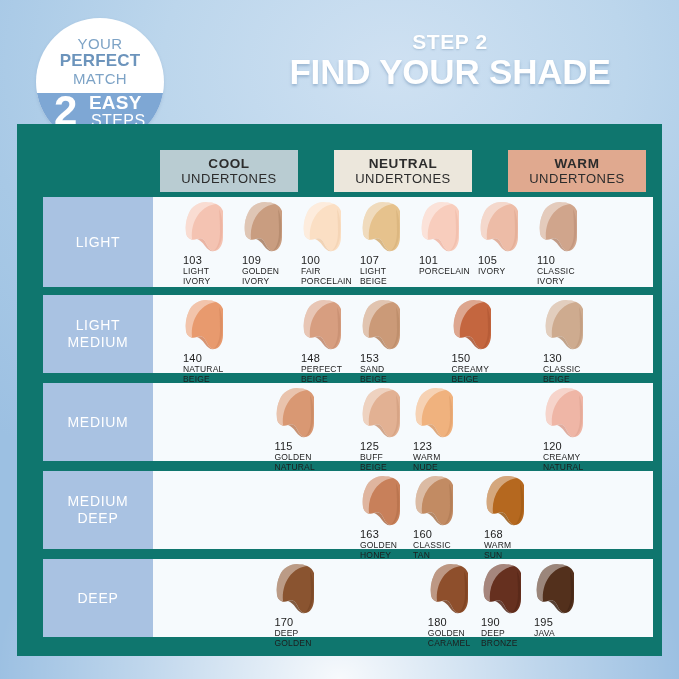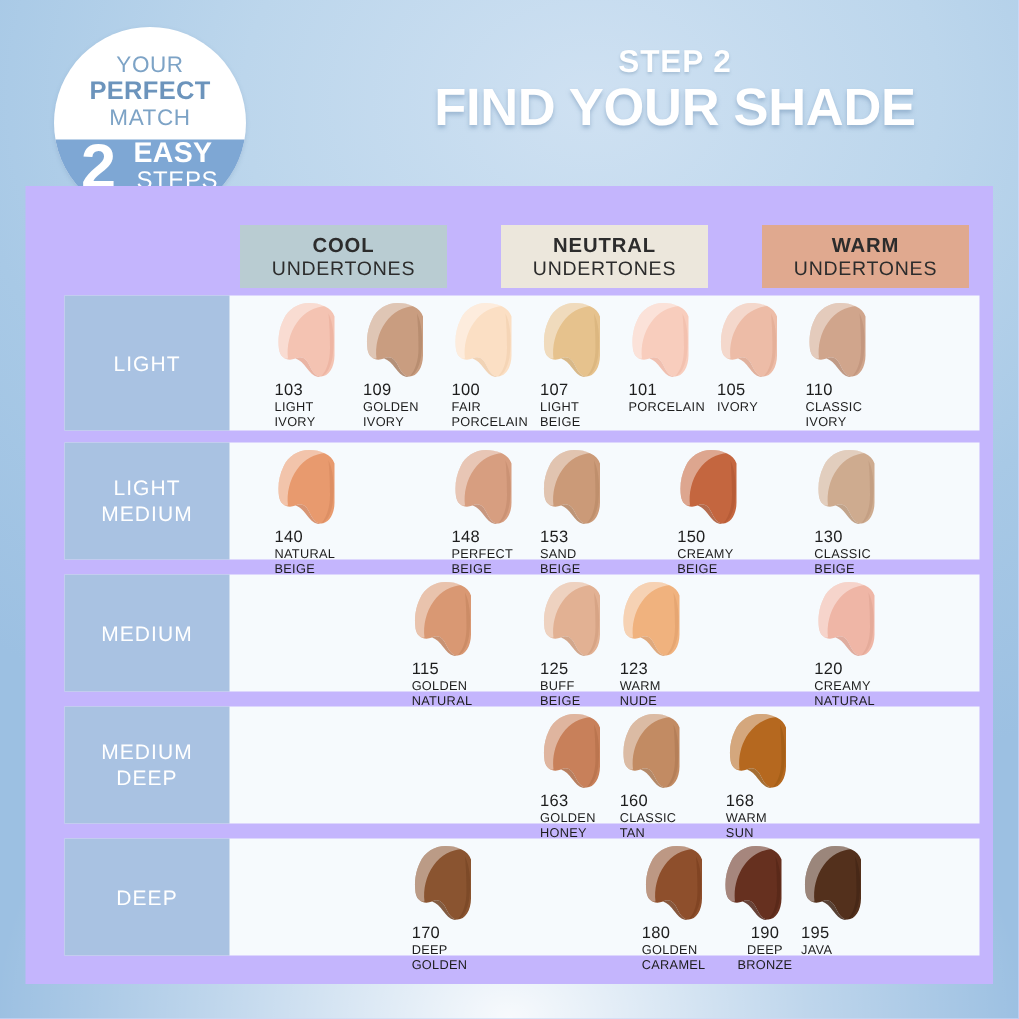--- a/index.html
+++ b/index.html
@@ -63,21 +63,21 @@
   }
   .badge-steps {
     position: absolute; left: 55px; top: 94px;
     color: #ffffff; font-size: 16px; letter-spacing: 0.4px; text-decoration: underline;
   }
 
   
   .card {
     position: absolute; left: 17px; top: 124px;
     width: 645px; height: 532px;
-    background: #c4b5fd;
+    background: #0f766e;
   }
 
   
   .undertone {
     position: absolute; height: 42px;
     display: flex; flex-direction: column;
     align-items: center; justify-content: center;
   }
   .undertone .u-top { font-size: 13.5px; font-weight: bold; color: #2c2c2c; letter-spacing: 0.6px; }
   .undertone .u-bot { font-size: 13px; color: #2c2c2c; letter-spacing: 0.5px; }
@@ -424,21 +424,21 @@
               <path d="M6 12 C9 5 16 1 23 1 C31 1 38 4 40 10 L40 36 C40 44 36 50 31 50 C27 50 25 46 23 42 C21 38 18 36 14 38 C9 40 4 38 3 32 C2 25 3 18 6 12 Z" fill="#8e4f2c"></path>
               <path d="M6 12 C9 5 16 1 23 1 C27 1 31 1.6 34 3 C27 3.5 20 7 15 14 C10 21 8 30 9 38 C6.5 38.6 4 36.4 3 32 C2 25 3 18 6 12 Z" fill="#ffffff" opacity="0.42"></path>
               <path d="M14 38 C18 36 21 38 23 42 C25 46 27 50 31 50 C28 51 25 49 22 45 C19 41 17 39 14 38 Z" fill="#73391a" opacity="0.85"></path>
               <path d="M36 8 C39 14 40 24 39 34 C38.5 42 35 49 31 50 C35 46 37 39 37 31 C37 22 36.6 14 36 8 Z" fill="#73391a" opacity="0.5"></path>
             </svg>
           </div>
           <div class="sw-code">180</div>
           <div class="sw-name">GOLDEN
 CARAMEL</div>
         </div>
-        <div class="swatch" style="left: 437.95px; top: 4px; text-align: center;">
+        <div class="swatch" style="left: 437.95px; top: 4px;">
           <div class="blob">
             <svg viewBox="0 0 46 52" xmlns="http://www.w3.org/2000/svg">
               <path d="M6 12 C9 5 16 1 23 1 C31 1 38 4 40 10 L40 36 C40 44 36 50 31 50 C27 50 25 46 23 42 C21 38 18 36 14 38 C9 40 4 38 3 32 C2 25 3 18 6 12 Z" fill="#66301f"></path>
               <path d="M6 12 C9 5 16 1 23 1 C27 1 31 1.6 34 3 C27 3.5 20 7 15 14 C10 21 8 30 9 38 C6.5 38.6 4 36.4 3 32 C2 25 3 18 6 12 Z" fill="#ffffff" opacity="0.42"></path>
               <path d="M14 38 C18 36 21 38 23 42 C25 46 27 50 31 50 C28 51 25 49 22 45 C19 41 17 39 14 38 Z" fill="#4e2114" opacity="0.85"></path>
               <path d="M36 8 C39 14 40 24 39 34 C38.5 42 35 49 31 50 C35 46 37 39 37 31 C37 22 36.6 14 36 8 Z" fill="#4e2114" opacity="0.5"></path>
             </svg>
           </div>
           <div class="sw-code">190</div>
           <div class="sw-name">DEEP

